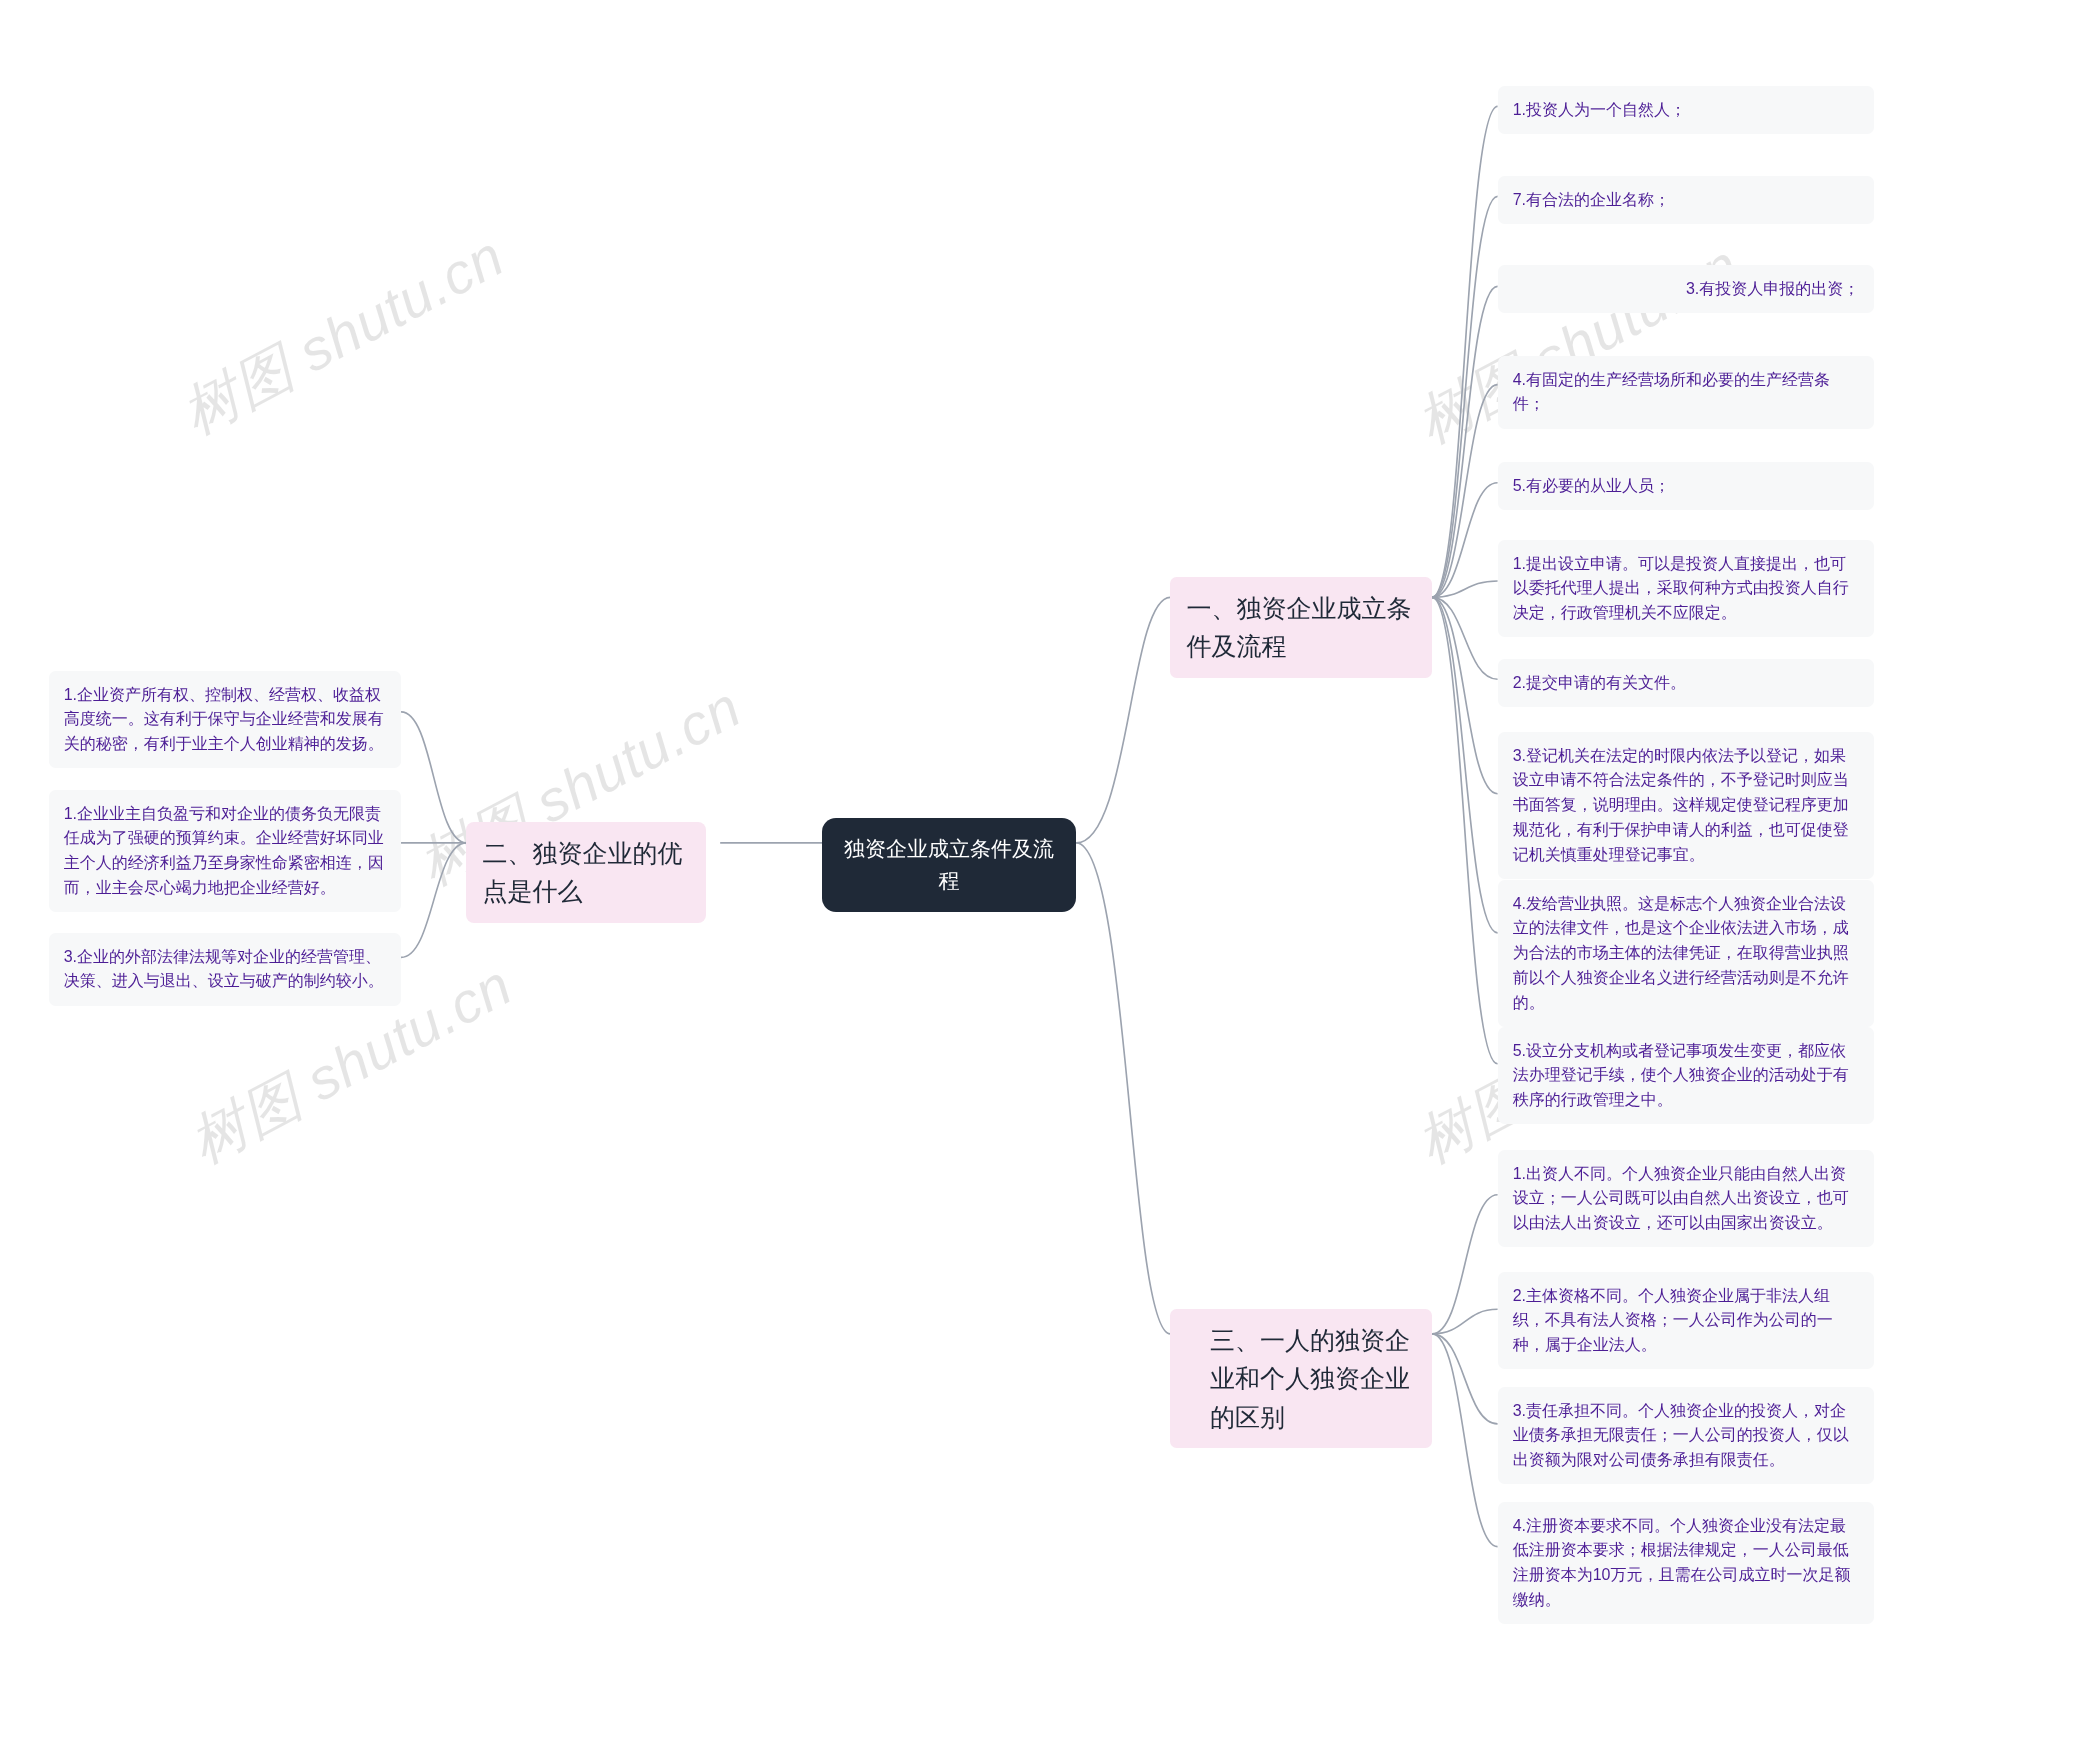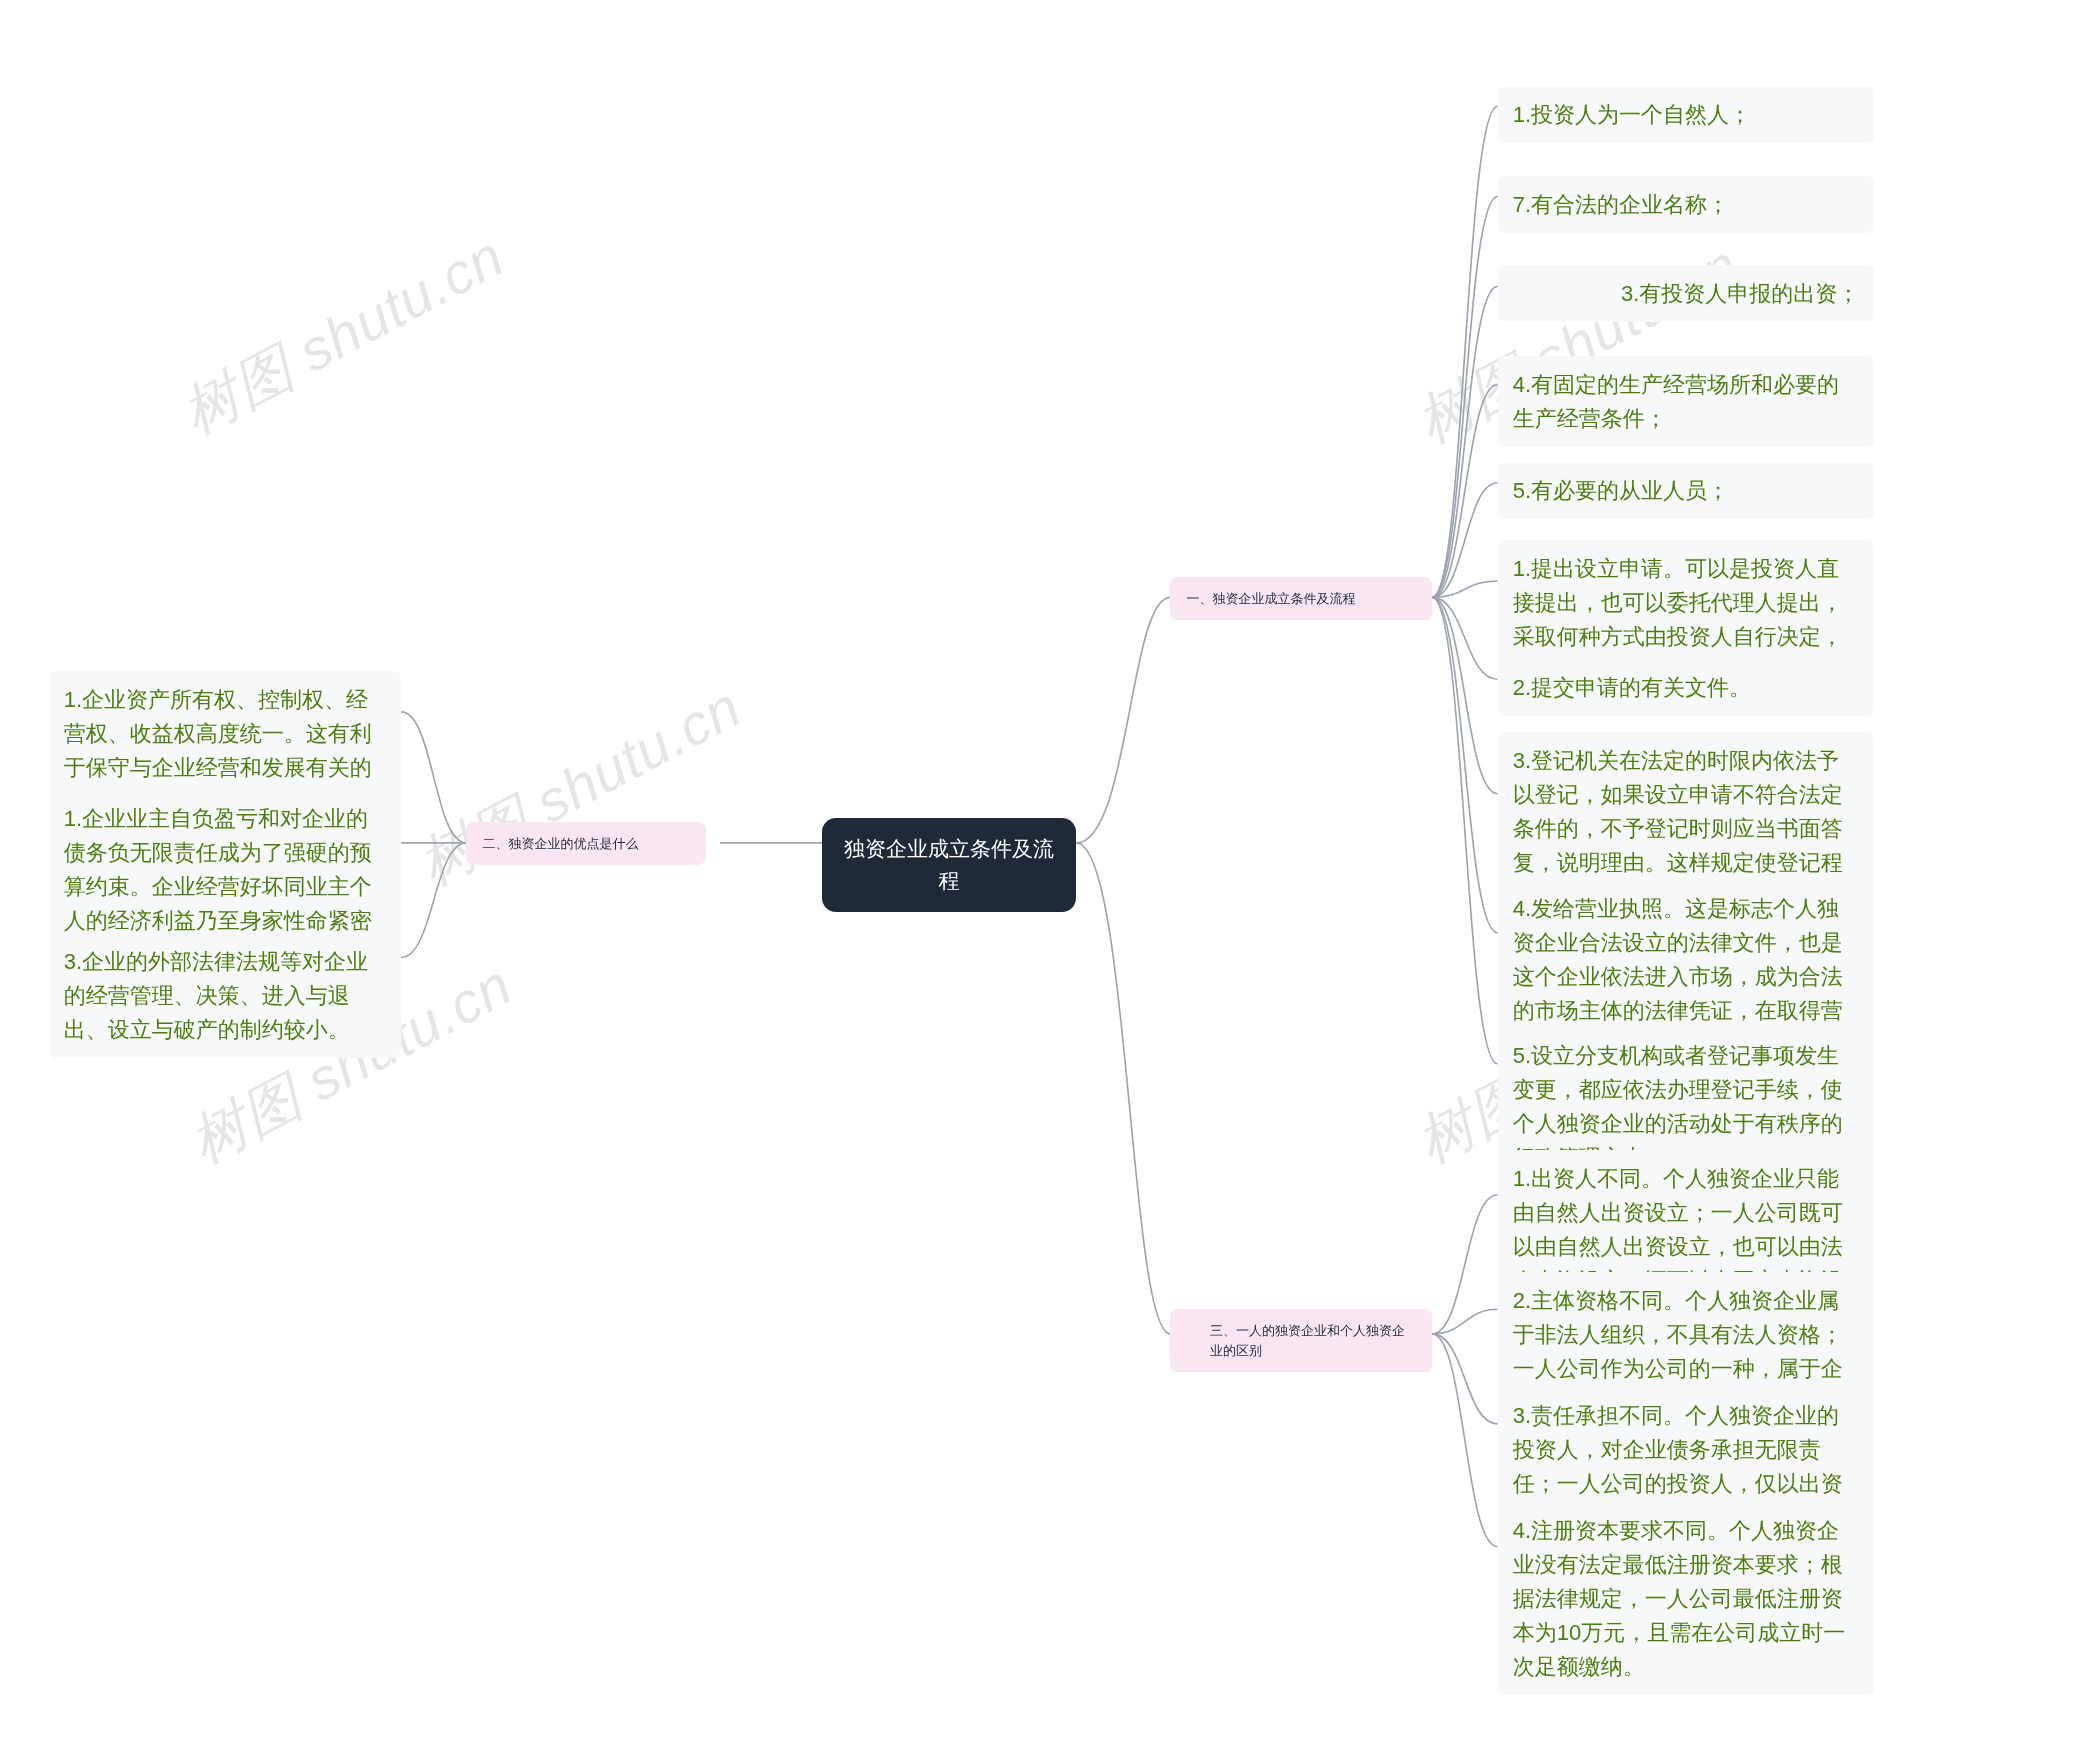--- a/index.html
+++ b/index.html
@@ -24,29 +24,29 @@
     color: #ffffff;
     border-radius: 14px;
     padding: 14.7px 21px;
     font-size: 21px;
     font-weight: 500;
   }
   .branch-node {
     background: #f9e6f2;
     border-radius: 6.5px;
     padding: 11.5px 16.4px;
-    font-size: 13px;
+    font-size: 25px;
     color: #1f2937;
   }
   .leaf-node {
     background: #f7f8f9;
     border-radius: 6.5px;
     padding: 11.5px 14.7px;
-    font-size: 22px;
-    color: #4d7c0f;
+    font-size: 16px;
+    color: #4c1d95;
   }
   .watermark {
     position: absolute;
     font-size: 57px;
     font-weight: 500;
     color: rgba(0, 0, 0, 0.10);
     transform: rotate(-28deg);
     transform-origin: left bottom;
     white-space: nowrap;
     pointer-events: none;

